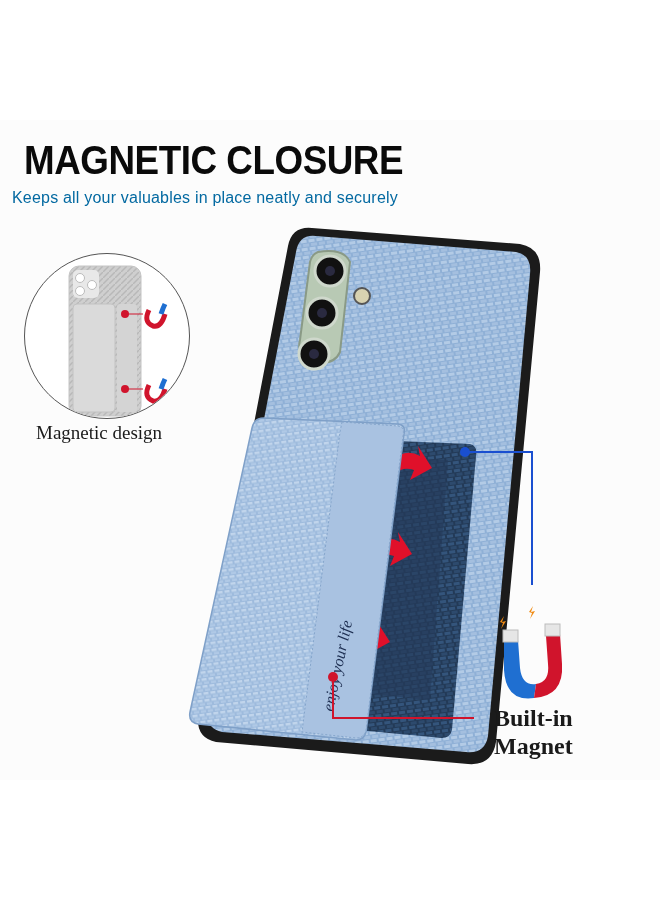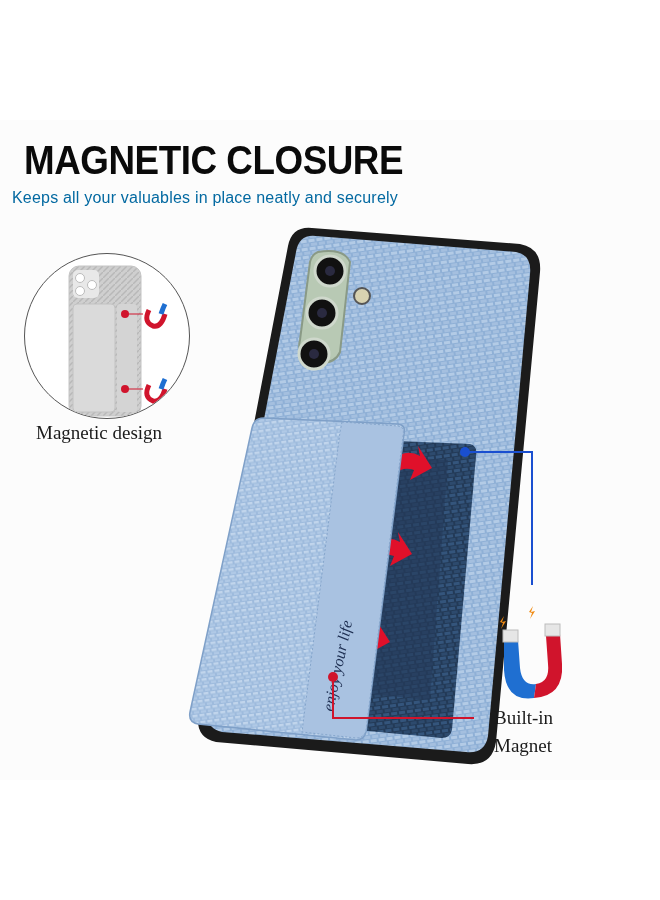--- a/index.html
+++ b/index.html
@@ -2,21 +2,21 @@
 <html><head>
 <meta charset="utf-8">
 <style>
   html,body{margin:0;padding:0;}
   body{width:660px;height:900px;background:#ffffff;position:relative;overflow:hidden;font-family:"Liberation Sans",sans-serif;}
   .band{position:absolute;left:0;top:120px;width:660px;height:660px;background:#fcfcfc;}
   .title{position:absolute;left:24px;top:138px;font-family:"Liberation Sans",sans-serif;font-weight:bold;font-size:40px;letter-spacing:-0.5px;color:#0a0a0a;transform:scaleX(0.92);transform-origin:left center;line-height:44px;}
   .subtitle{position:absolute;left:12px;top:186px;font-size:16px;color:#0369a1;line-height:24px;letter-spacing:0.2px;}
   .inset{position:absolute;left:24px;top:253px;width:164px;height:164px;border:1.5px solid #555;border-radius:50%;background:#fff;overflow:hidden;}
   .inset-label{position:absolute;left:36px;top:422px;font-family:"Liberation Serif",serif;font-size:19px;color:#1a1a1a;}
-  .callout-label{position:absolute;left:494px;font-family:"Liberation Serif",serif;font-size:19px;color:#1a1a1a;line-height:28px;}
+  .callout-label{position:absolute;left:494px;font-family:"Liberation Serif",serif;font-size:24px;color:#1a1a1a;line-height:28px;font-weight:bold;}
   svg{position:absolute;left:0;top:0;}
 </style>
 </head>
 <body>
 
 <div class="band"></div>
 
 <div class="title">MAGNETIC CLOSURE</div>
 <div class="subtitle">Keeps all your valuables in place neatly and securely</div>
 

